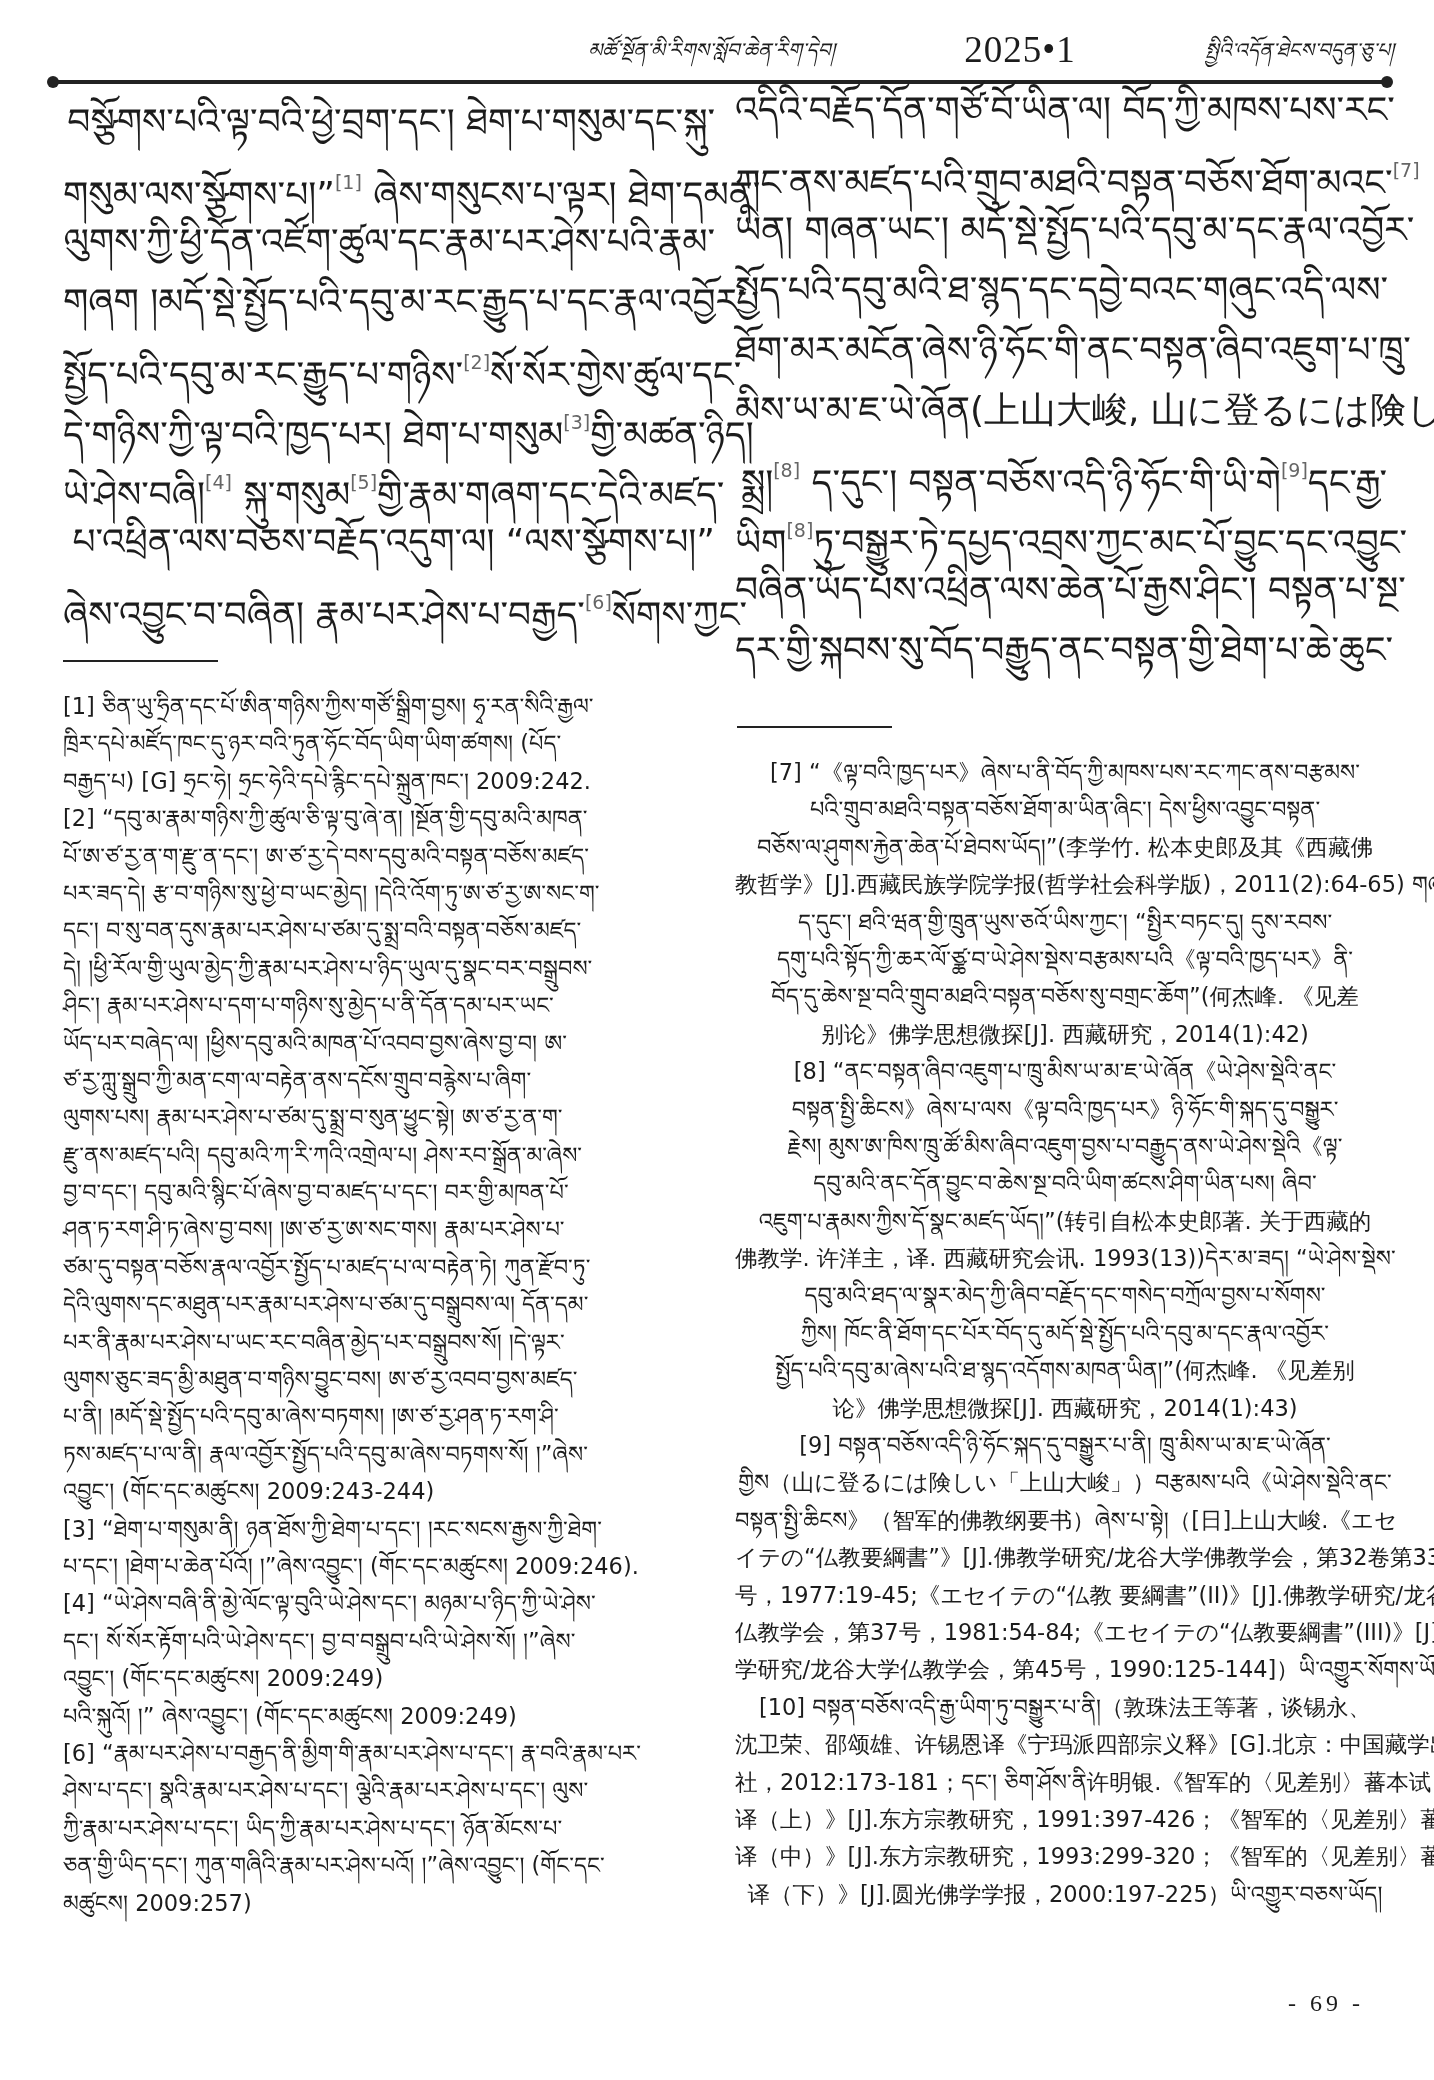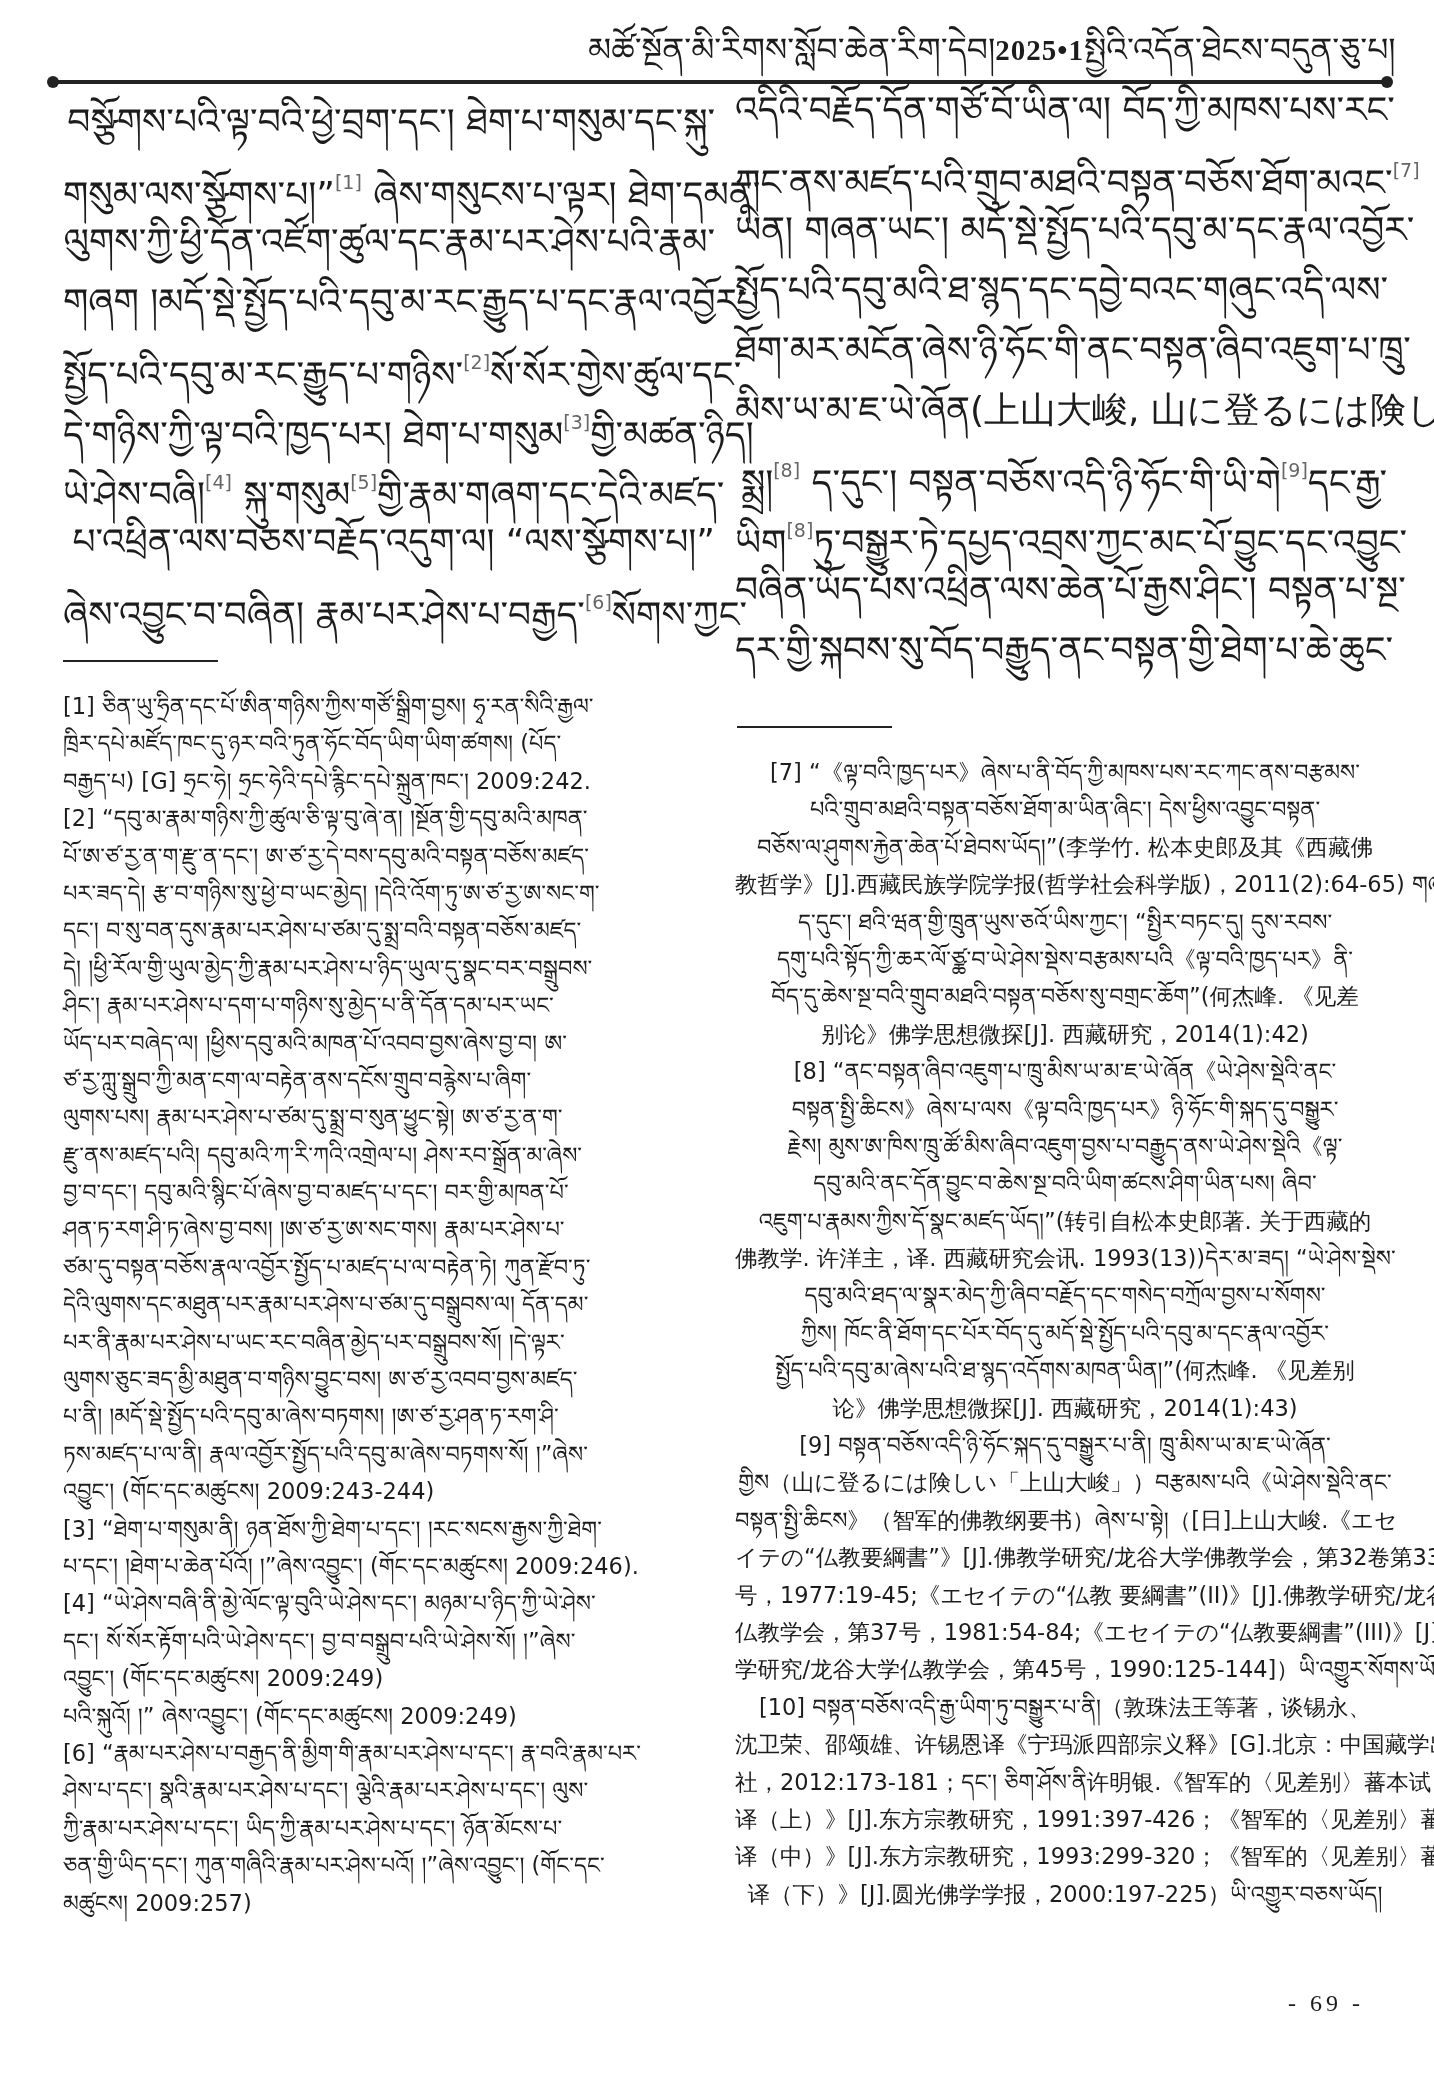--- a/index.html
+++ b/index.html
@@ -13,22 +13,22 @@
   }
   
   #header{
     position:absolute;left:0;top:30px;width:1434px;height:46px;
   }
   #header-inner{
     position:absolute;left:588px;top:0;right:40px;
     display:flex;align-items:flex-start;justify-content:space-between;
     font-size:26px;line-height:40px;white-space:nowrap;
   }
-  .hdr-tib{font-size:33px;}
-  .hdr-issue{font-family:"Liberation Serif",serif;font-size:29px;letter-spacing:1px;font-weight:bold;}
+  .hdr-tib{font-size:20px;font-style:italic;}
+  .hdr-issue{font-family:"Liberation Serif",serif;font-size:37px;letter-spacing:1px;}
   #header-rule{
     position:absolute;left:55px;top:80px;width:1330px;height:4px;background:#222;
   }
   .rule-dot{
     position:absolute;top:-4px;width:12px;height:12px;border-radius:50%;background:#222;
   }
   .rule-dot.left{left:-8px;}
   .rule-dot.right{right:-8px;}
   
   .col{position:absolute;width:652px;}

